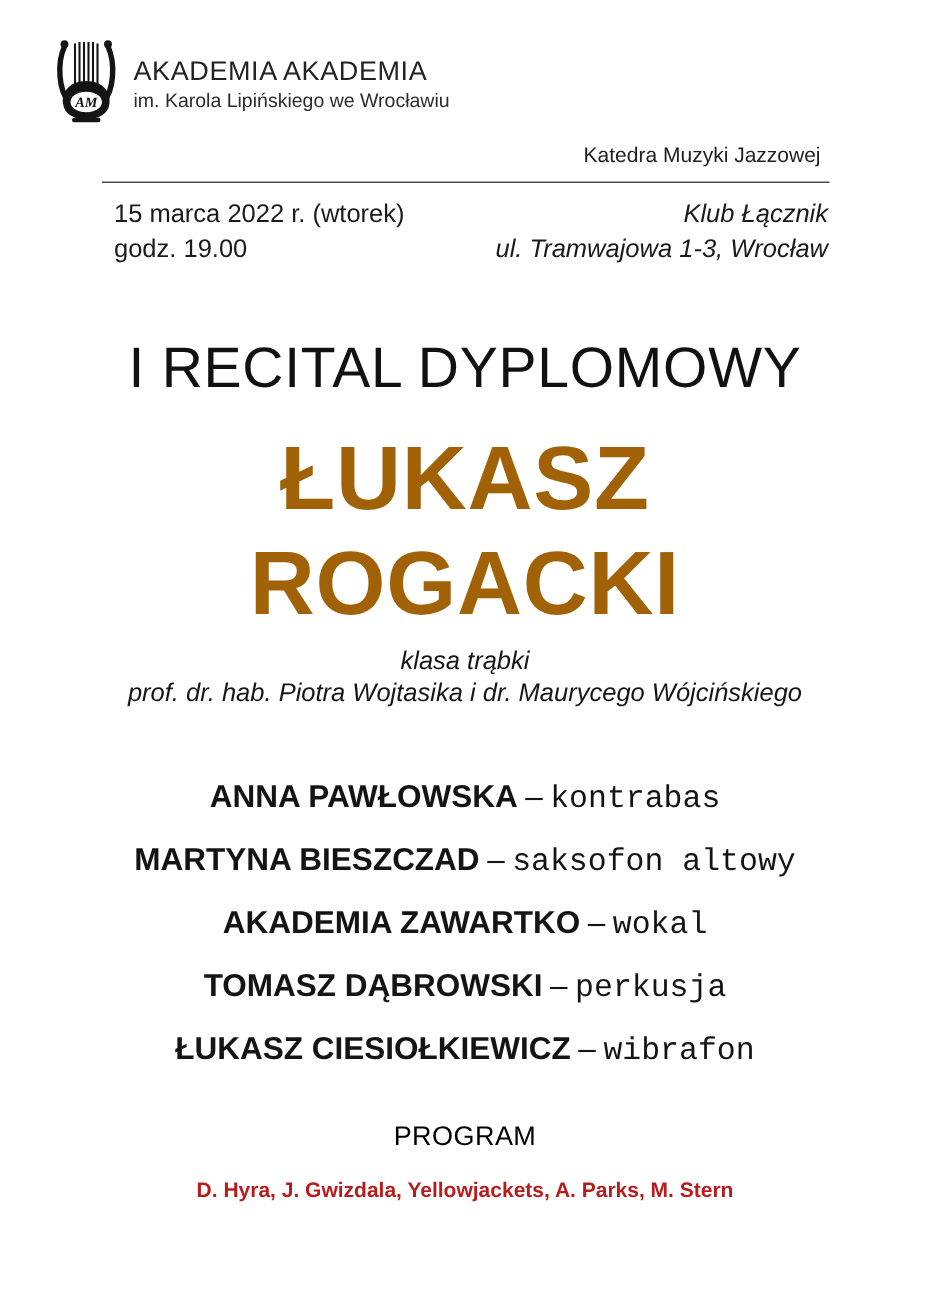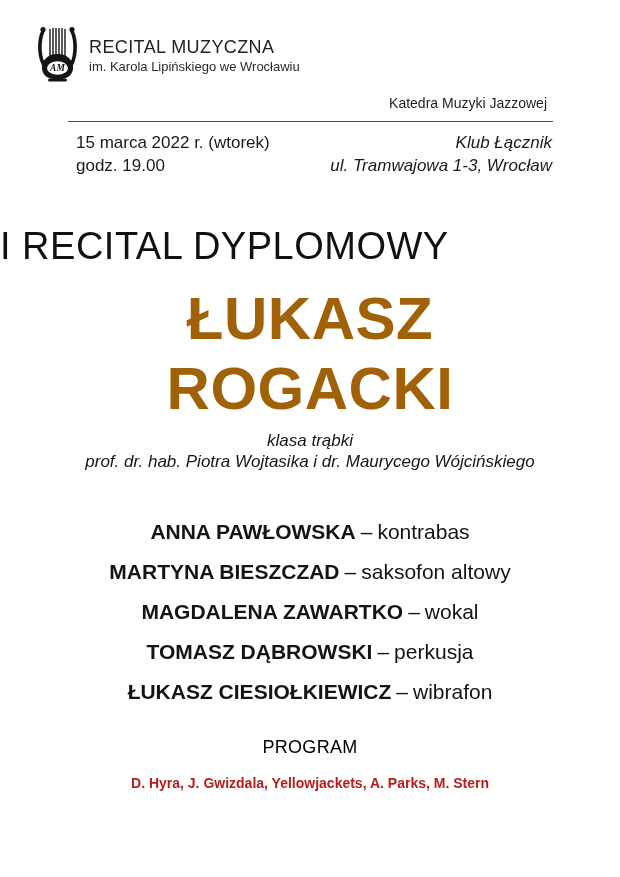--- a/index.html
+++ b/index.html
@@ -72,21 +72,21 @@
     margin: 9px 68px 0 76px;
     font-size: 17px;
     line-height: 23px;
     color: #1a1a1a;
   }
   .info-right { text-align: right; font-style: italic; }
 
   
   .recital-title {
     margin-top: 47px;
-    text-align: left;
+    text-align: center;
     font-size: 38px;
     font-weight: 400;
     letter-spacing: 0.5px;
     color: #111111;
     line-height: 44px;
   }
   .performer-name {
     margin-top: 16px;
     text-align: center;
     font-size: 60px;
@@ -110,21 +110,21 @@
   }
   .musician-row {
     text-align: center;
     font-size: 21px;
     line-height: 25px;
     margin-bottom: 15px;
     color: #141414;
   }
   .musician-name { font-weight: 700; }
   .musician-sep { margin: 0 5px; }
-  .musician-instrument { font-weight: 400; }
+  .musician-instrument { font-weight: 400; font-family: Liberation Mono, monospace; }
 
   
   .program-heading {
     margin-top: 33px;
     text-align: center;
     font-size: 18px;
     letter-spacing: 0.3px;
     color: #000000;
     line-height: 21px;
   }
@@ -160,21 +160,21 @@
       <line x1="30" y1="7" x2="30" y2="40" stroke="#141414" stroke-width="1.4"></line>
 
       <path d="M22.5,32 C34,32 39,40 38,47 C37.2,54 31,57.5 22.5,57.5 C14,57.5 7.8,54 7,47 C6,40 11,32 22.5,32 Z" fill="#141414"></path>
 
       <rect x="13" y="56.5" width="19" height="3" rx="1.5" fill="#141414"></rect>
 
       <ellipse cx="22.5" cy="46" rx="10.5" ry="6.8" fill="#ffffff"></ellipse>
       <text x="22.5" y="49.3" text-anchor="middle" font-family="Liberation Serif, DejaVu Serif, serif" font-style="italic" font-weight="700" font-size="9.5" fill="#141414">AM</text>
     </svg>
     <div class="logo-text">
-      <div class="academy-name">RECITAL MUZYCZNA</div>
+      <div class="academy-name">AKADEMIA AKADEMIA</div>
       <div class="academy-subtitle">im. Karola Lipińskiego we Wrocławiu</div>
     </div>
   </div>
 
   <div class="department">Katedra Muzyki Jazzowej</div>
 
   <hr class="rule">
 
   <div class="info-row">
     <div class="info-left">
@@ -200,21 +200,21 @@
   </div>
 
   <div class="musicians">
     <div class="musician-row">
       <span class="musician-name">ANNA PAWŁOWSKA</span><span class="musician-sep">–</span><span class="musician-instrument">kontrabas</span>
     </div>
     <div class="musician-row">
       <span class="musician-name">MARTYNA BIESZCZAD</span><span class="musician-sep">–</span><span class="musician-instrument">saksofon altowy</span>
     </div>
     <div class="musician-row">
-      <span class="musician-name">MAGDALENA ZAWARTKO</span><span class="musician-sep">–</span><span class="musician-instrument">wokal</span>
+      <span class="musician-name">AKADEMIA ZAWARTKO</span><span class="musician-sep">–</span><span class="musician-instrument">wokal</span>
     </div>
     <div class="musician-row">
       <span class="musician-name">TOMASZ DĄBROWSKI</span><span class="musician-sep">–</span><span class="musician-instrument">perkusja</span>
     </div>
     <div class="musician-row">
       <span class="musician-name">ŁUKASZ CIESIOŁKIEWICZ</span><span class="musician-sep">–</span><span class="musician-instrument">wibrafon</span>
     </div>
   </div>
 
   <div class="program-heading">PROGRAM</div>

